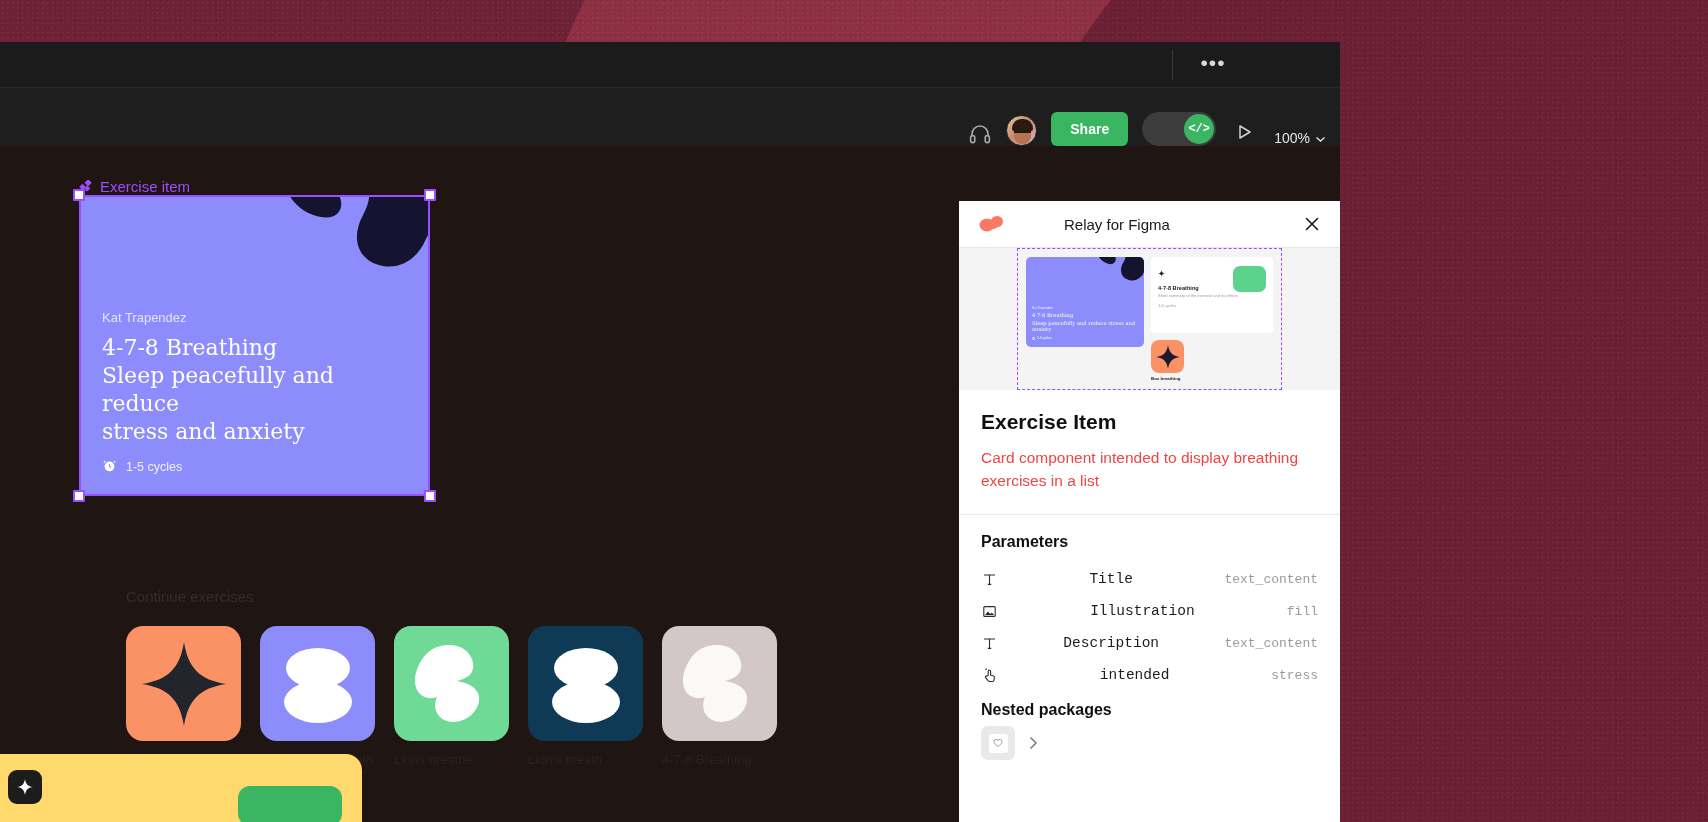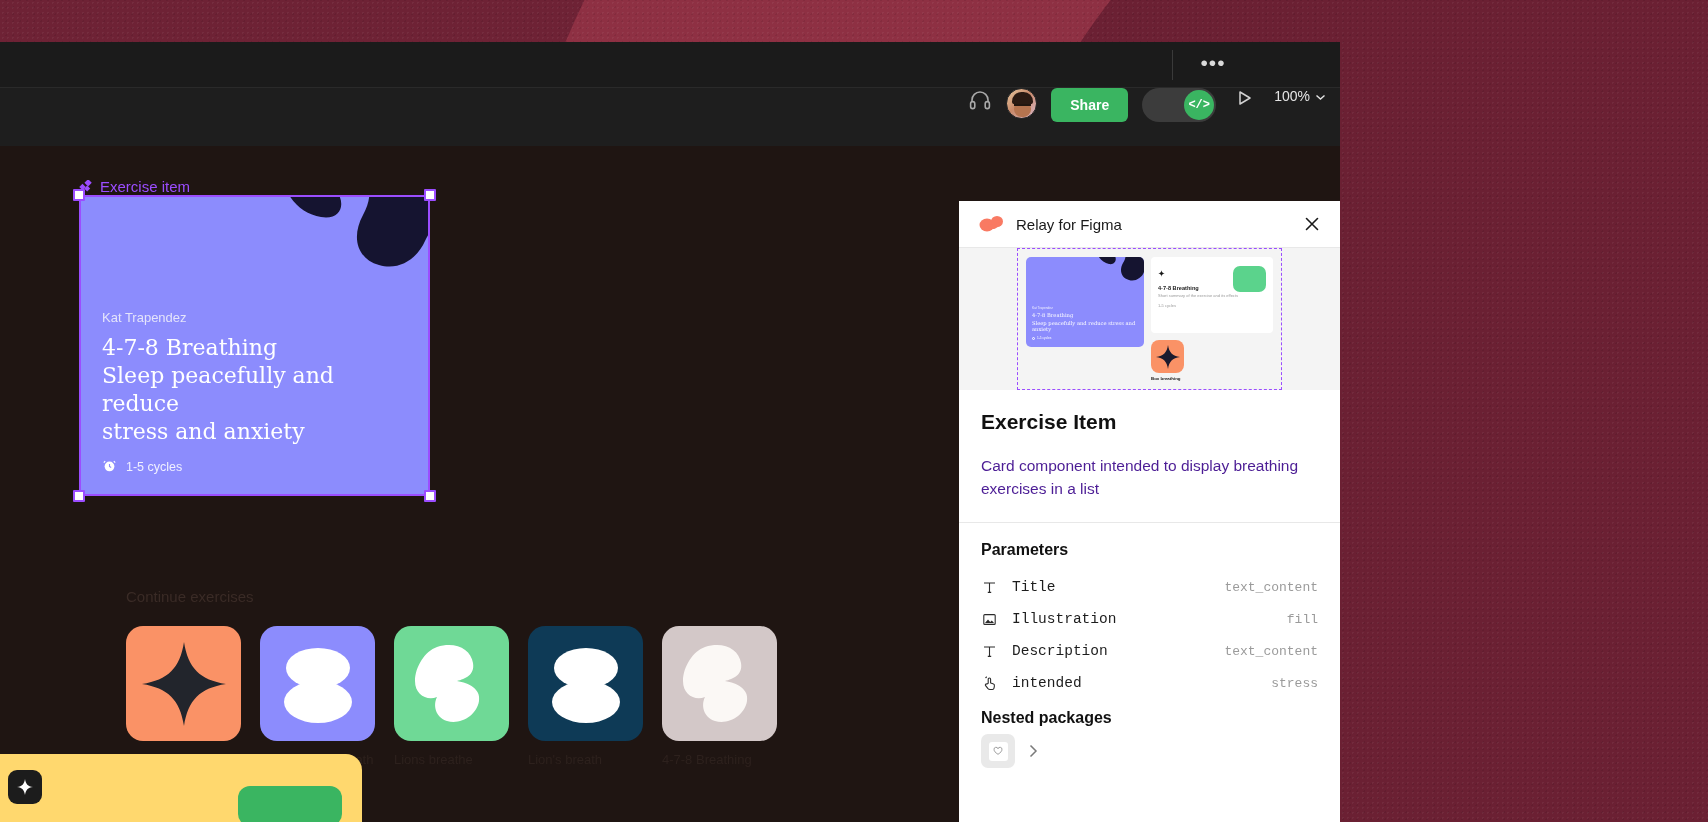--- a/index.html
+++ b/index.html
@@ -65,21 +65,21 @@
     width: 34px; height: 26px;
     color: #d9d9d9; font-size: 21px; line-height: 22px;
     text-align: center; letter-spacing: 1px;
     border-radius: 4px; cursor: pointer;
   }
 
   
   #toolbar {
     height: 58px;
     background: #1e1e1e;
-    display: flex; align-items: flex-start;
+    display: flex; align-items: flex-end;
     justify-content: flex-end;
     padding-right: 14px;
     gap: 14px;
     padding-left: 32px;
   }
   .tb-icon { cursor: pointer; display: flex; align-items: center; justify-content: center; }
   #avatar {
     width: 31px; height: 31px; border-radius: 50%;
     background: linear-gradient(135deg,#e8c9a0 0%,#c98a6a 45%,#d8b6c8 100%);
     position: relative; overflow: hidden; cursor: pointer;
@@ -230,21 +230,21 @@
     display: flex; align-items: center;
     padding: 0 18px 0 20px;
     border-bottom: 1px solid #e8e8e8;
     gap: 11px;
   }
   #plugin-logo {
     width: 26px; height: 18px; flex: none;
     display: flex; align-items: center;
   }
   #plugin-title {
-    font-size: 15px; color: #1a1a1a; flex: 1;
+    font-size: 15px; color: #1a1a1a; flex: 1; margin-left: 48px;
   }
   #plugin-close { cursor: pointer; color: #1a1a1a; display: flex; }
 
   #preview-area {
     height: 142px; flex: none;
     background: #f4f4f4;
     display: flex; align-items: center; justify-content: center;
   }
   #preview-frame {
     width: 265px; height: 142px;
@@ -288,28 +288,28 @@
     display: flex; align-items: center; justify-content: center;
   }
   #preview-orange-label { font-size: 4.4px; font-weight: bold; color: #1a1a1a; margin-top: 3px; }
 
   #component-info {
     flex: none; padding: 20px 22px 22px 22px;
     border-bottom: 1px solid #e8e8e8;
   }
   #component-name { font-size: 21px; font-weight: bold; color: #111; }
   #component-desc {
-    font-size: 15.5px; color: #4c1d95; line-height: 23px; margin-top: 20px;
+    font-size: 15.5px; color: #ef4444; line-height: 23px; margin-top: 12px;
   }
 
   #params-section { padding: 18px 22px 0 22px; flex: none; }
   #params-heading { font-size: 16px; font-weight: bold; color: #111; margin-bottom: 12px; }
   .param-row {
     display: flex; align-items: center;
-    height: 32px; gap: 14px; cursor: pointer;
+    height: 32px; gap: 14px; cursor: pointer; text-align: center;
   }
   .param-icon { width: 17px; display: flex; justify-content: center; flex: none; color: #2b2b2b; }
   .param-name {
     font-family: "Liberation Mono", monospace;
     font-size: 14.5px; color: #1d1d1d; flex: 1;
   }
   .param-type {
     font-family: "Liberation Mono", monospace;
     font-size: 13px; color: #9b9b9b;
   }

